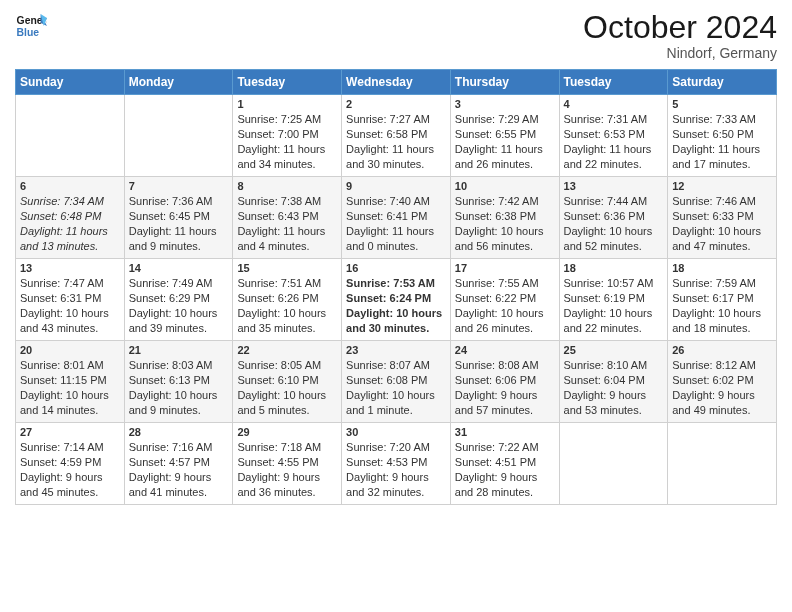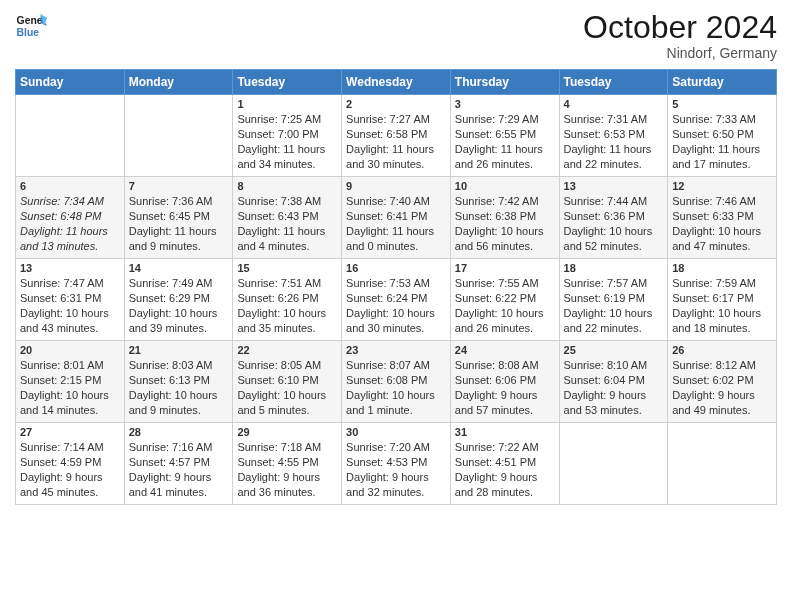--- a/index.html
+++ b/index.html
@@ -215,48 +215,48 @@
 Daylight: 10 hours and 39 minutes.</div>
           </td>
           <td>
             <div class="day-number">15</div>
             <div class="cell-content" style="white-space: pre-line;">Sunrise: 7:51 AM
 Sunset: 6:26 PM
 Daylight: 10 hours and 35 minutes.</div>
           </td>
           <td>
             <div class="day-number">16</div>
-            <div class="cell-content" style="white-space: pre-line;">Sunrise: 7:53 AM
+            <div class="cell-content" style="white-space: pre-line; font-weight: bold;">Sunrise: 7:53 AM
 Sunset: 6:24 PM
 Daylight: 10 hours and 30 minutes.</div>
           </td>
           <td>
             <div class="day-number">17</div>
             <div class="cell-content" style="white-space: pre-line;">Sunrise: 7:55 AM
 Sunset: 6:22 PM
 Daylight: 10 hours and 26 minutes.</div>
           </td>
           <td>
             <div class="day-number">18</div>
-            <div class="cell-content" style="white-space: pre-line;">Sunrise: 7:57 AM
+            <div class="cell-content" style="white-space: pre-line;">Sunrise: 10:57 AM
 Sunset: 6:19 PM
 Daylight: 10 hours and 22 minutes.</div>
           </td>
           <td>
             <div class="day-number">18</div>
             <div class="cell-content" style="white-space: pre-line;">Sunrise: 7:59 AM
 Sunset: 6:17 PM
 Daylight: 10 hours and 18 minutes.</div>
           </td>
         </tr>
         <tr>
           <td>
             <div class="day-number">20</div>
             <div class="cell-content" style="white-space: pre-line;">Sunrise: 8:01 AM
-Sunset: 2:15 PM
+Sunset: 11:15 PM
 Daylight: 10 hours and 14 minutes.</div>
           </td>
           <td>
             <div class="day-number">21</div>
             <div class="cell-content" style="white-space: pre-line;">Sunrise: 8:03 AM
 Sunset: 6:13 PM
 Daylight: 10 hours and 9 minutes.</div>
           </td>
           <td>
             <div class="day-number">22</div>

